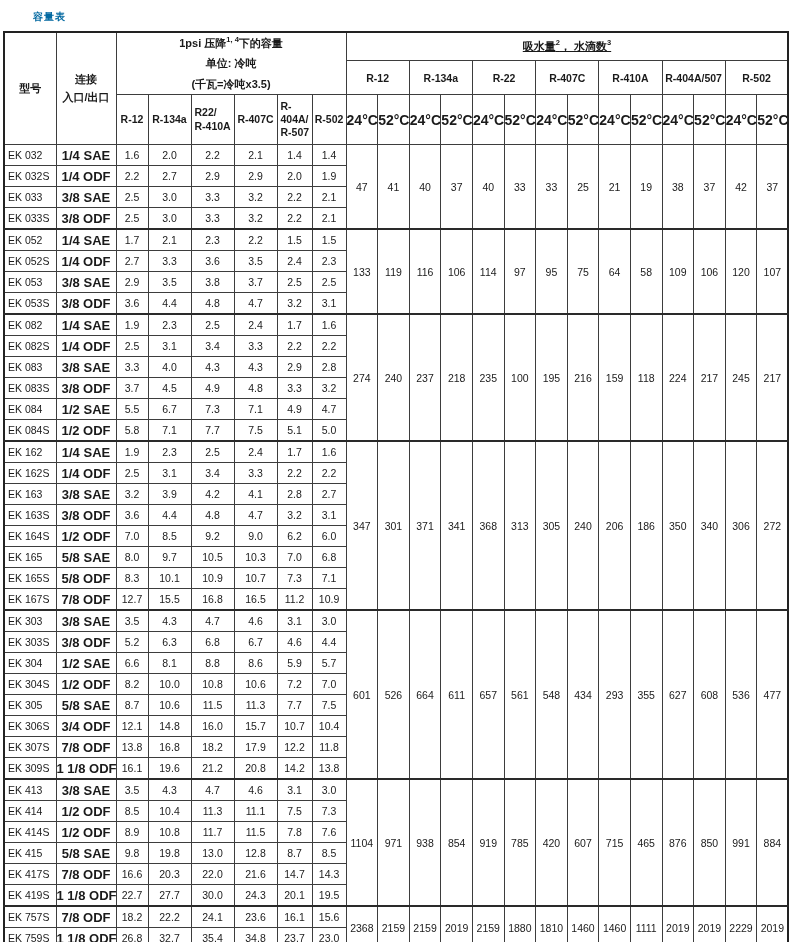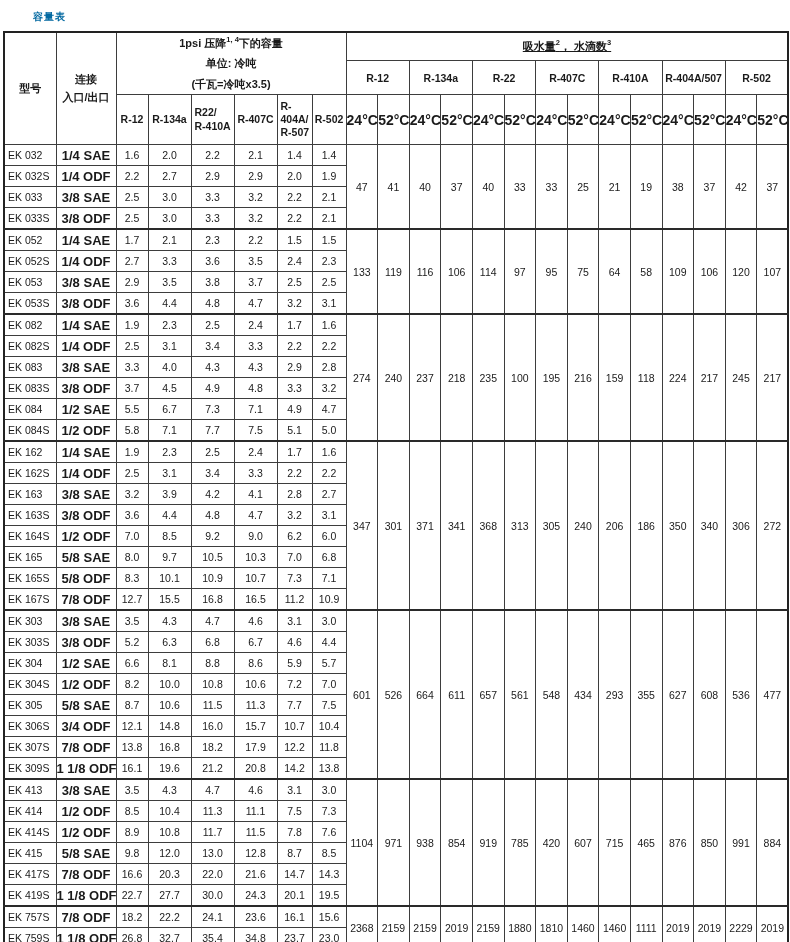--- a/index.html
+++ b/index.html
@@ -528,21 +528,21 @@
           <td class="cap-cell">10.8</td>
           <td class="cap-cell">11.7</td>
           <td class="cap-cell">11.5</td>
           <td class="cap-cell">7.8</td>
           <td class="cap-cell">7.6</td>
         </tr>
         <tr>
           <td class="model-cell">EK 415</td>
           <td class="conn-cell">5/8 SAE</td>
           <td class="cap-cell">9.8</td>
-          <td class="cap-cell">12.0</td>
+          <td class="cap-cell">19.8</td>
           <td class="cap-cell">13.0</td>
           <td class="cap-cell">12.8</td>
           <td class="cap-cell">8.7</td>
           <td class="cap-cell">8.5</td>
         </tr>
         <tr>
           <td class="model-cell">EK 417S</td>
           <td class="conn-cell">7/8 ODF</td>
           <td class="cap-cell">16.6</td>
           <td class="cap-cell">20.3</td>

